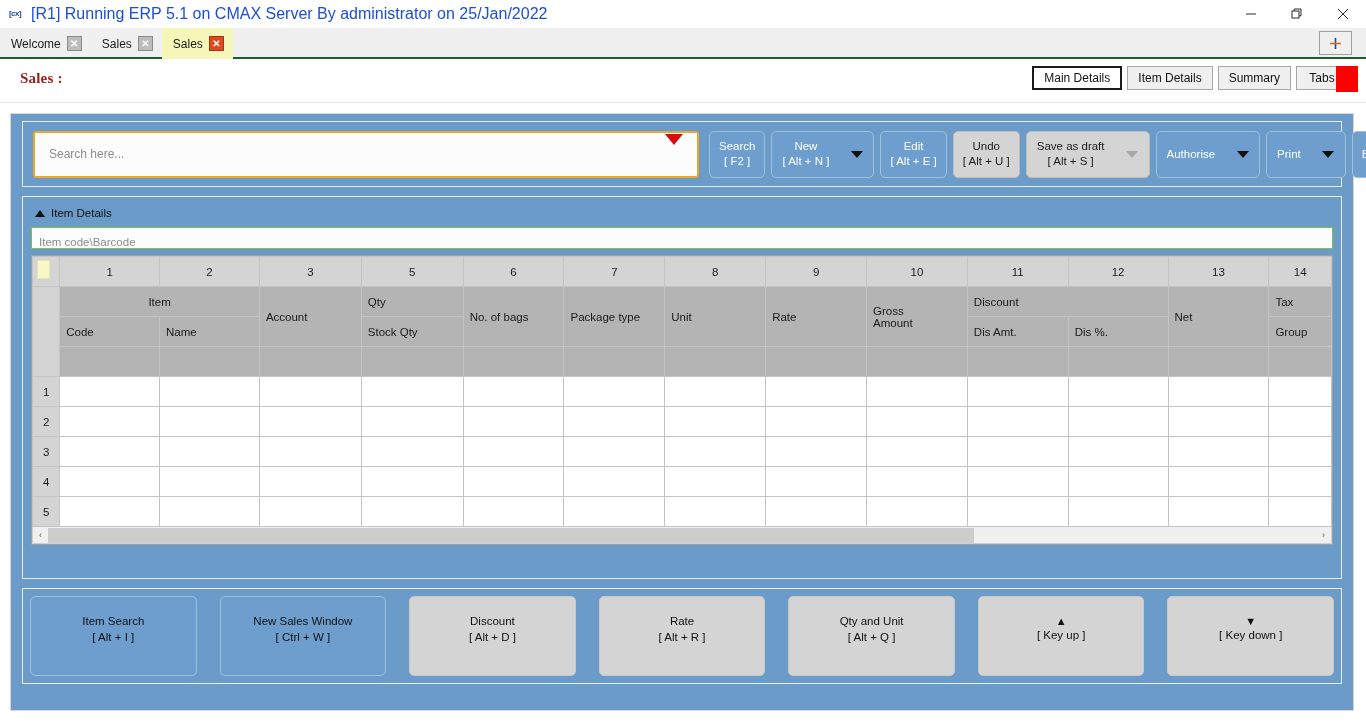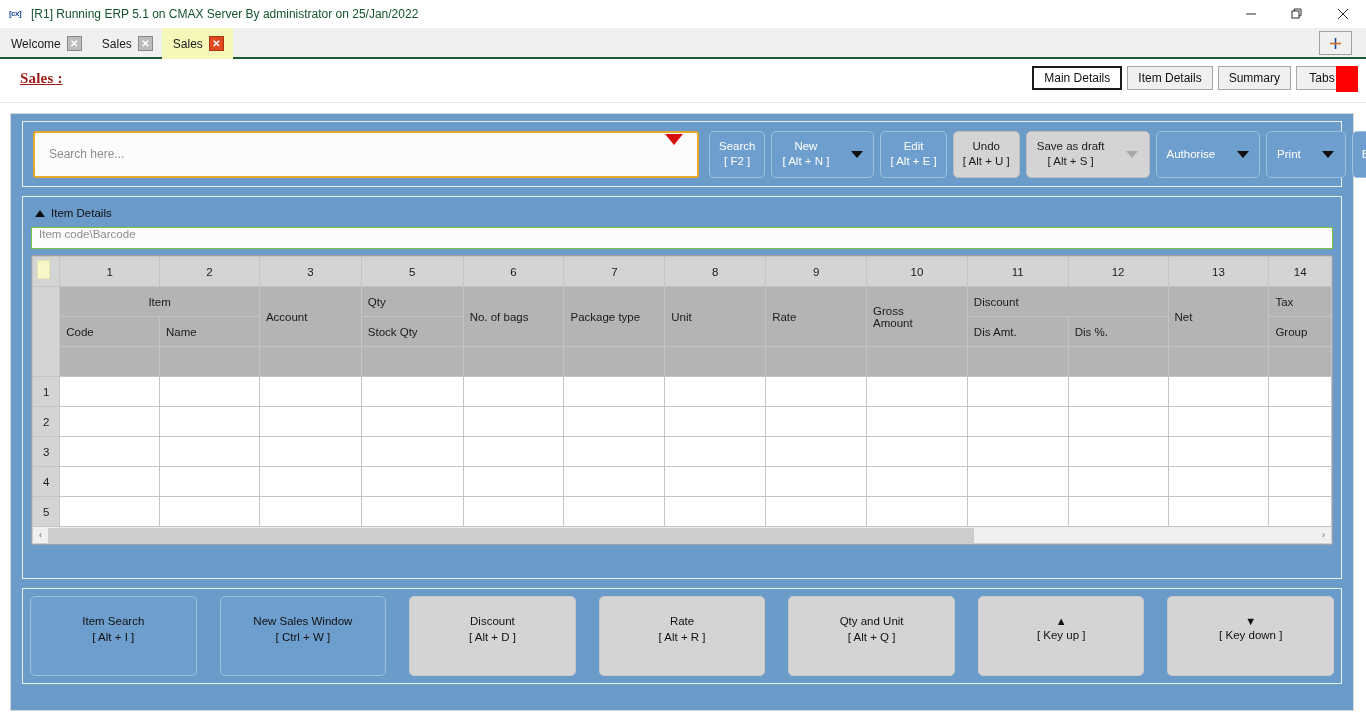--- a/index.html
+++ b/index.html
@@ -19,21 +19,21 @@
     position: relative;
   }
   .app-icon {
     width: 16px; height: 14px; margin-left: 7px; margin-right: 8px;
     font-size: 8px; color: #1b4b9c; font-weight: bold;
     font-family: "Liberation Sans", sans-serif;
     line-height: 14px; text-align: center;
     letter-spacing: -0.5px;
   }
   .title-text {
-    font-size: 12px; color: #14532d; white-space: nowrap;
+    font-size: 16px; color: #1d4ed8; white-space: nowrap;
   }
   .win-controls {
     position: absolute; right: 0; top: 0; height: 28px; display: flex;
   }
   .win-btn {
     width: 46px; height: 28px; display: flex; align-items: center; justify-content: center;
     color: #2b2b2b;
   }
   .win-btn svg { display: block; }
 
@@ -66,21 +66,21 @@
   .plus-icon { display: block; }
 
   
   .pagehdr {
     height: 44px; background: #ffffff; position: relative;
     border-bottom: 1px solid #e8e8e8;
   }
   .pagehdr-title {
     position: absolute; left: 20px; top: 11px;
     font-family: "Liberation Serif", serif;
-    font-size: 15px; color: #9c1b17; font-weight: bold; letter-spacing: .2px; text-decoration: underline;
+    font-size: 15px; color: #9c1b17; font-weight: bold; letter-spacing: .2px;
   }
   .hdr-btns {
     position: absolute; right: 14px; top: 7px; display: flex; gap: 5px;
   }
   .hdr-btn {
     height: 24px; min-width: 56px; padding: 0 10px;
     background: #f0f0f0; border: 1px solid #a8a8a8;
     font-size: 12px; color: #111;
     display: flex; align-items: center; justify-content: center;
   }
@@ -150,21 +150,21 @@
     height: 383px;
   }
   .item-panel-title {
     font-size: 11.5px; color: #101010; display: flex; align-items: center; gap: 6px;
     padding: 2px 0 8px 4px;
   }
   .tri-up-sm { width:0;height:0;border-left:5px solid transparent;border-right:5px solid transparent;border-bottom:7px solid #101010; }
 
   .barcode {
     height: 22px; background: #fcfcfc; border: 1px solid #7ec142;
-    display: flex; align-items: flex-start; padding-left: 7px;
+    display: flex; align-items: flex-end; padding-left: 7px;
     font-size: 11.5px; color: #8d8d8d; margin-bottom: 6px;
   }
 
   
   .grid-wrap { background: #ffffff; border: 1px solid #9aa0a6; }
   table.grid { border-collapse: collapse; width: 100%; table-layout: fixed; }
   table.grid td {
     border: 1px solid #c4c4c4; font-size: 11.5px; color: #1a1a1a;
     padding: 0 6px; height: 30px; vertical-align: middle;
     overflow: hidden; white-space: nowrap;

